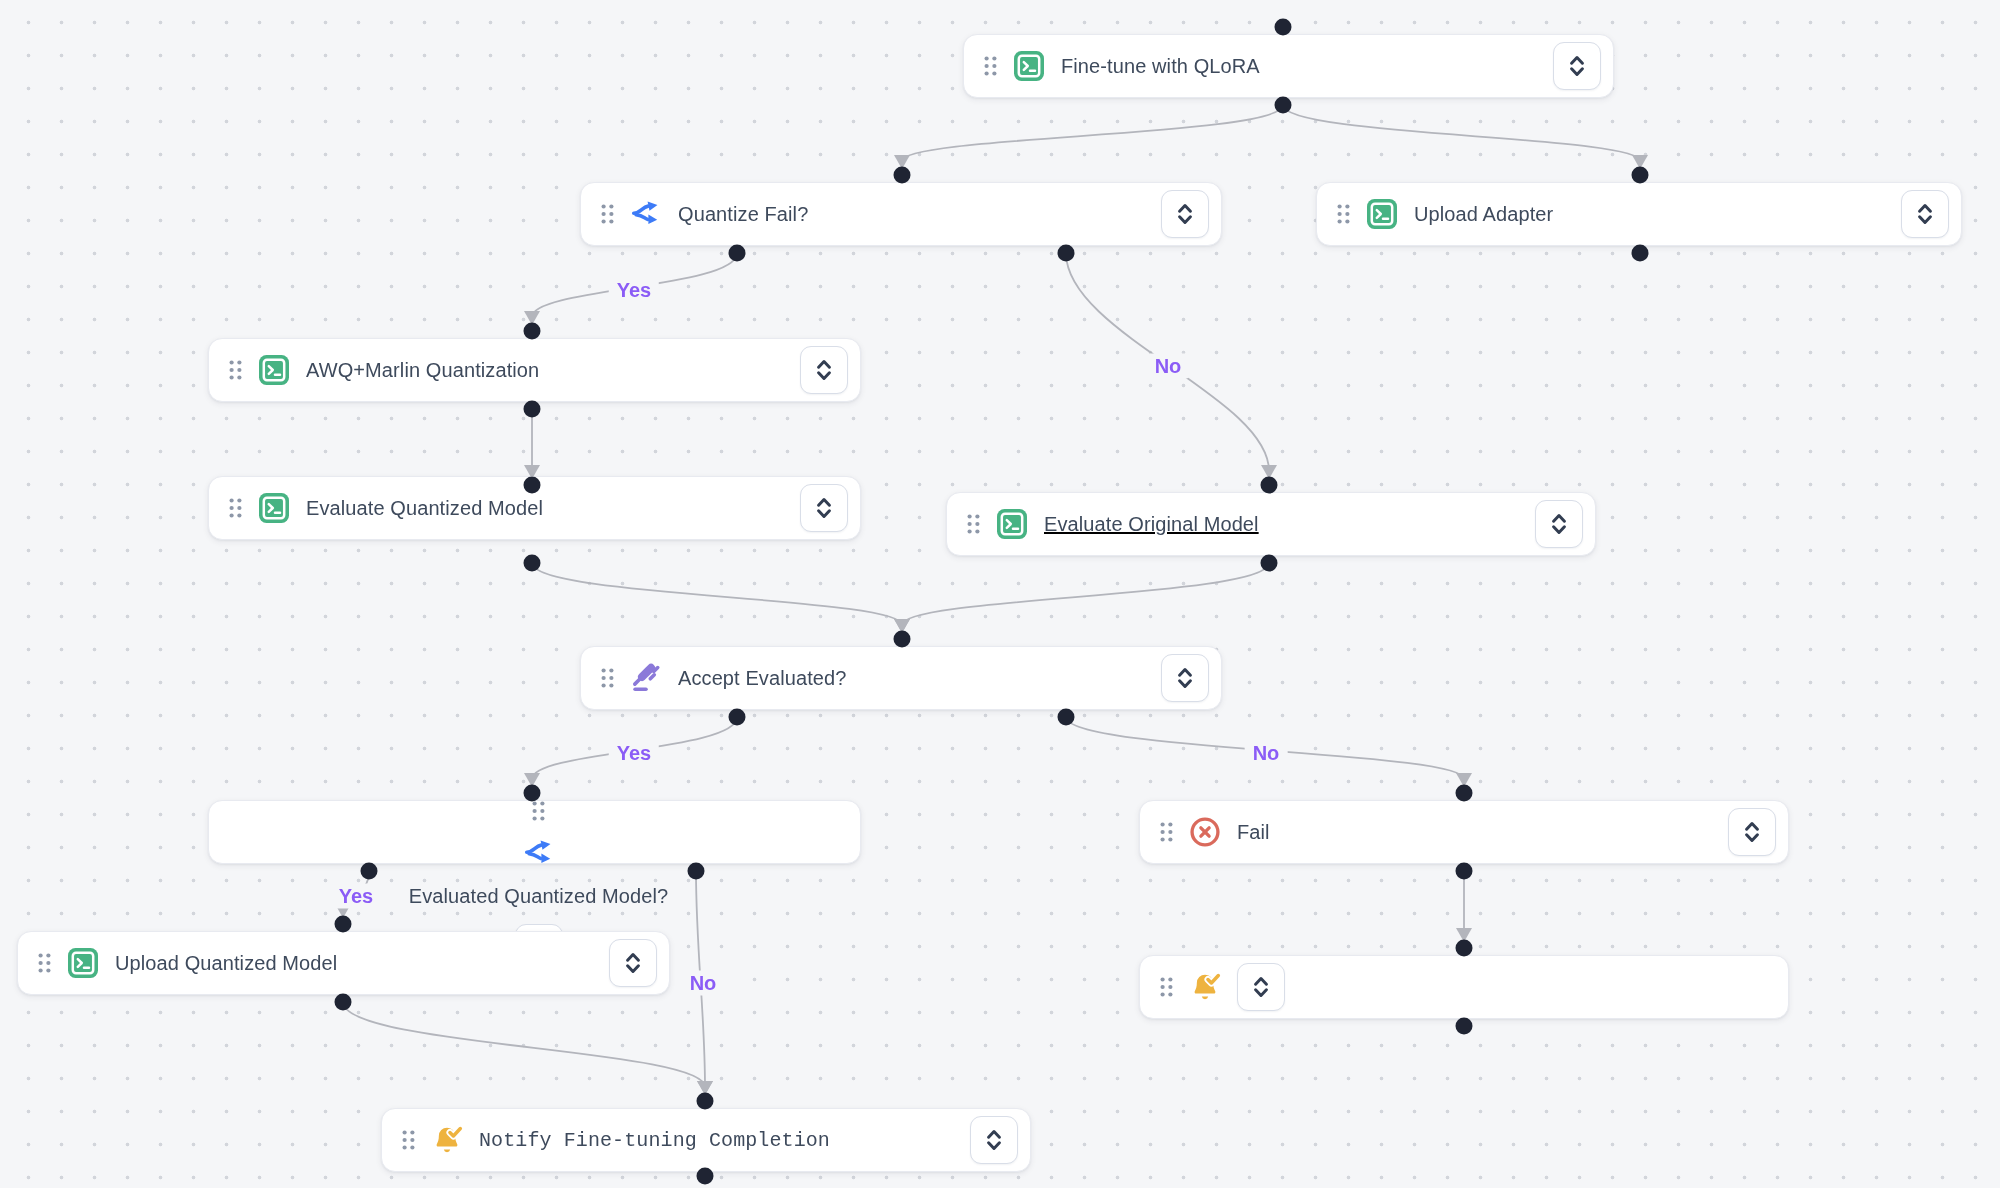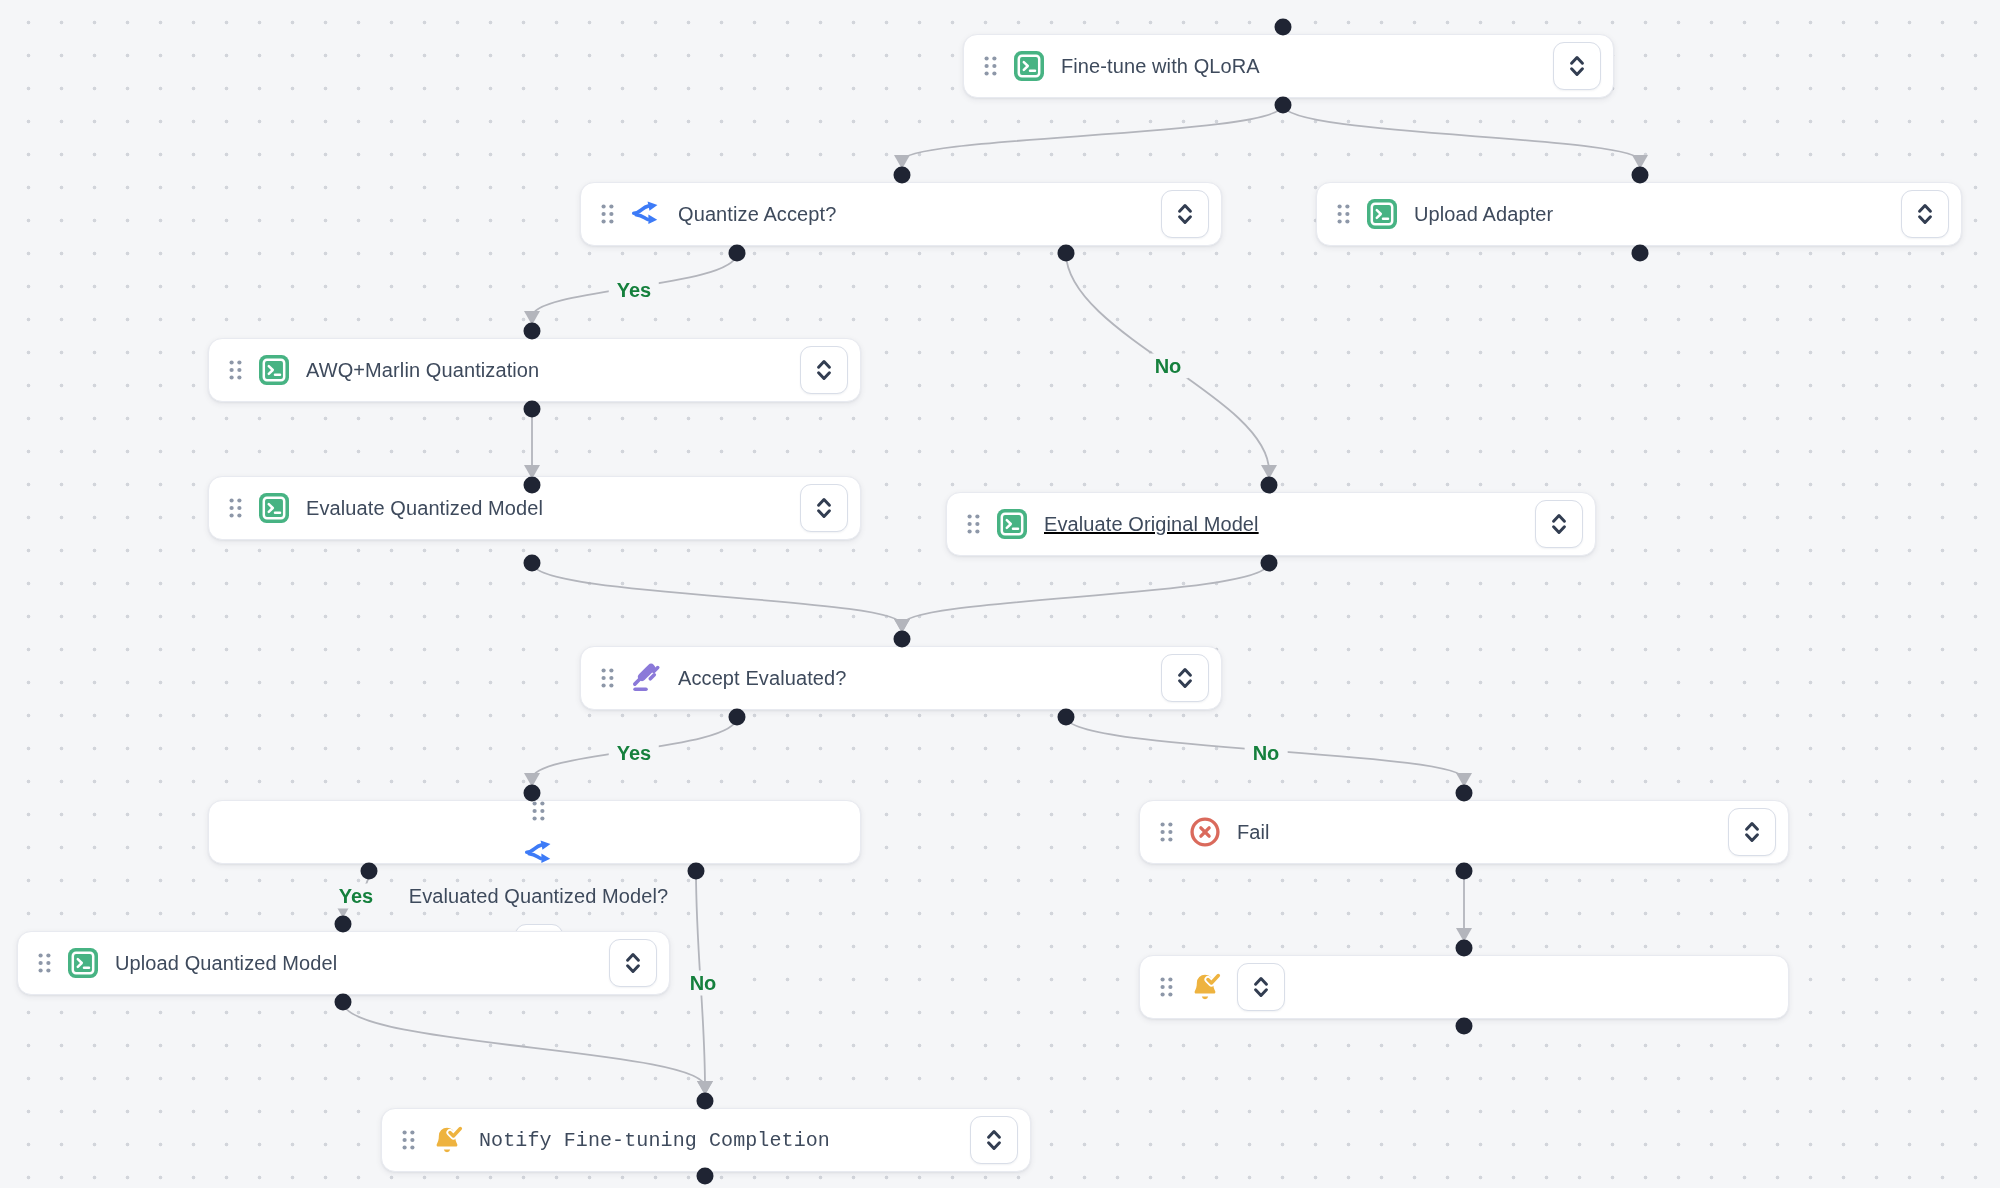--- a/index.html
+++ b/index.html
@@ -23,21 +23,21 @@
     background:#fff;border:1.5px solid #d9dee8;border-radius:11px;padding:0;cursor:pointer;
     box-shadow:0 1px 2px rgba(25,35,60,.06);
   }
   .dot{
     position:absolute;z-index:3;width:17px;height:17px;border-radius:50%;
     background:#1f2433;transform:translate(-50%,-50%);cursor:crosshair;
   }
   .edge-label{
     position:absolute;z-index:2;transform:translate(-50%,-50%);
     background:#f5f6f8;padding:1px 8px;border-radius:4px;
-    font-size:20px;font-weight:700;color:#15803d;white-space:nowrap;
+    font-size:20px;font-weight:700;color:#8b5cf6;white-space:nowrap;
   }
 </style>
 </head>
 <body>
 
 <div id="canvas" style="background-image: radial-gradient(circle, rgb(210, 213, 219) 1.7px, transparent 2.1px); width: 2000px; height: 1188px;">
     <svg class="edge-layer" width="2000" height="1188">
       <path d="M1283,105 C1283,136.5 902,135.5 902,161" fill="none" stroke="#b3b5bc" stroke-width="1.8"></path>
       <polygon points="894,155 910,155 902,169" fill="#b3b5bc"></polygon>
       <path d="M1283,105 C1283,136.5 1640,135.5 1640,161" fill="none" stroke="#b3b5bc" stroke-width="1.8"></path>
@@ -108,21 +108,21 @@
         </svg>
       </span>
       <span class="badge">
         <svg width="32" height="32" viewBox="0 0 24 24">
           <path d="M2.8 11.4 C8 11.4 9 6.8 13.6 6.1" fill="none" stroke="#3d7bf7" stroke-width="2.7" stroke-linecap="round"></path>
           <path d="M13.2 2.6 L20.6 5.2 L14.6 9.6 Z" fill="#3d7bf7"></path>
           <path d="M4.6 12.6 C9.6 13.2 10.4 14.9 13.2 16.1" fill="none" stroke="#3d7bf7" stroke-width="2.7" stroke-linecap="round"></path>
           <path d="M13.8 12.3 L20.4 16.3 L13.8 19.5 Z" fill="#3d7bf7"></path>
         </svg>
       </span>
-      <span class="node-label">Quantize Accept?</span>
+      <span class="node-label">Quantize Fail?</span>
       <button class="expand">
         <span style="display:flex">
           <svg width="26" height="26" viewBox="0 0 24 24" fill="none" stroke="#323d51" stroke-width="2.8" stroke-linecap="round" stroke-linejoin="round">
             <path d="m7 9.4 5-5.2 5 5.2"></path>
             <path d="m7 14.6 5 5.2 5-5.2"></path>
           </svg>
         </span>
       </button>
     </div>
     <span class="dot" style="left: 902px; top: 175px;"></span>

